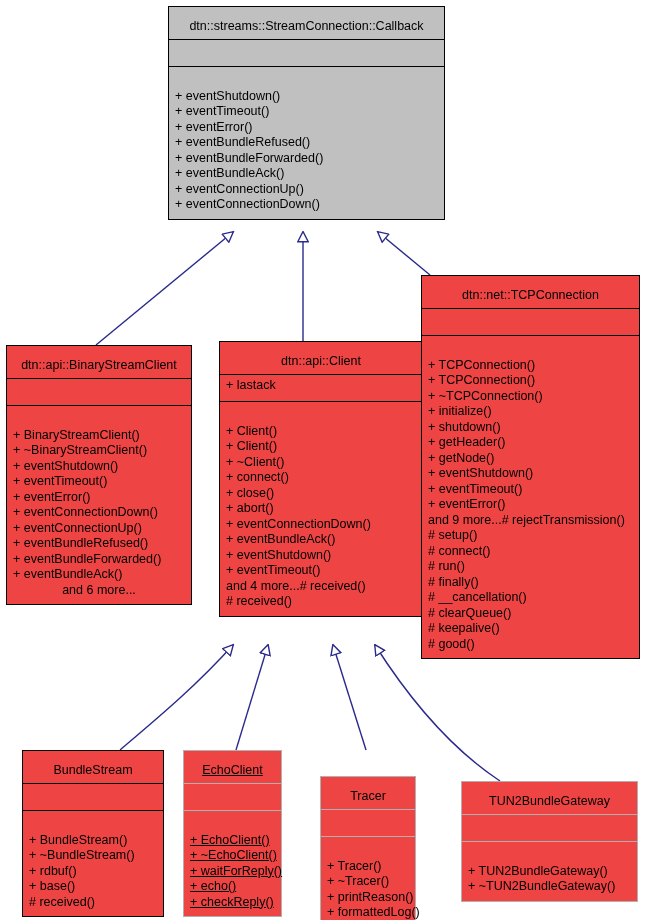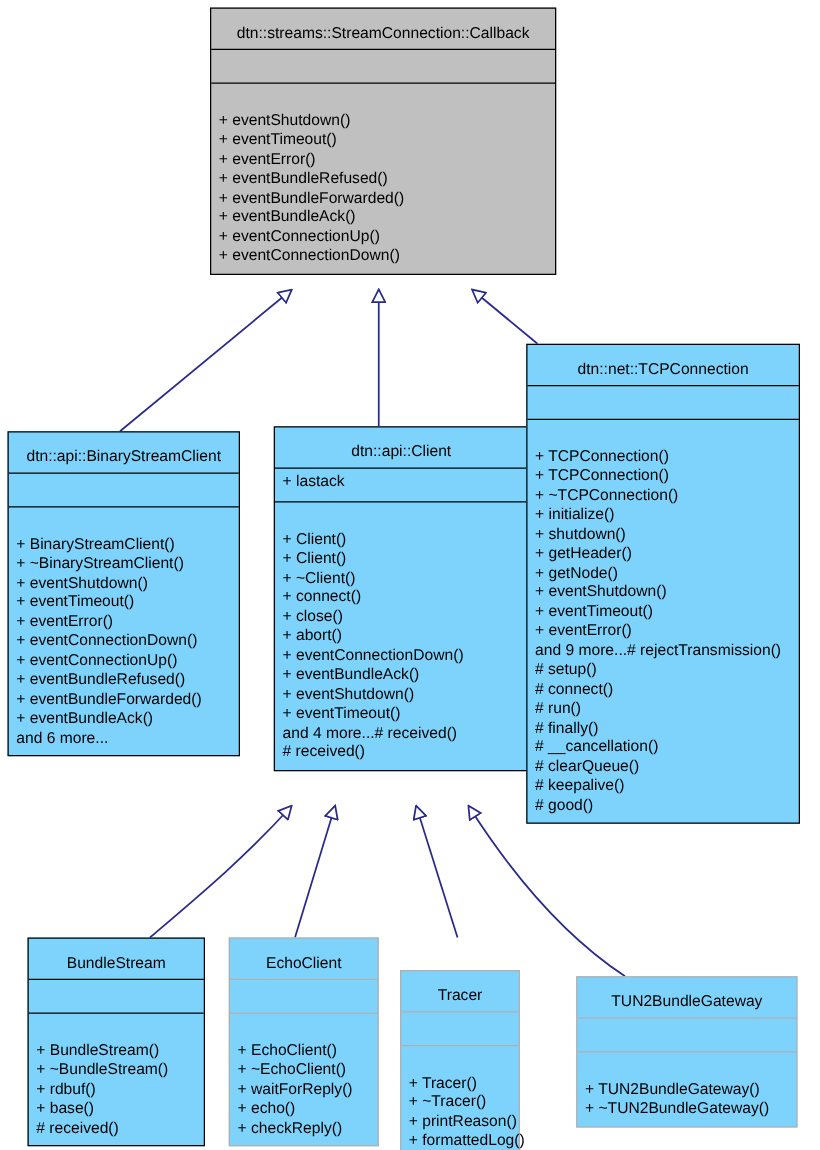--- a/index.html
+++ b/index.html
@@ -23,21 +23,21 @@
   svg.edges {
     position: absolute;
     left: 0; top: 0;
     width: 656px;
     height: 920px;
     pointer-events: none;
   }
   .uml-class {
     position: absolute;
     box-sizing: border-box;
-    background: #7dd3fc;
+    background: #ef4444;
     border: 1px solid #000000;
     font-size: 12.5px;
     line-height: 1;
     color: #000000;
   }
   .uml-class.gray-fill {
     background: #c0c0c0;
   }
   .uml-class.light-border {
     border: 1px solid #b0b0b0;
@@ -62,21 +62,21 @@
   }
   .uml-ops {
     padding: 22px 6px 6px 6px;
   }
   .uml-row {
     white-space: nowrap;
     padding: 1px 0 2px 0;
     font-size: 12.5px;
   }
   .uml-row.centered {
-    text-align: left;
+    text-align: center;
   }
   .uml-attrs .uml-row {
     padding: 0 0 1px 0;
   }
 </style>
 </head>
 <body>
 
 <div id="diagram-canvas">
 
@@ -182,21 +182,21 @@
     <div class="uml-attrs"></div>
     <div class="uml-ops">
       <div class="uml-row">+ BundleStream()</div>
       <div class="uml-row">+ ~BundleStream()</div>
       <div class="uml-row">+ rdbuf()</div>
       <div class="uml-row">+ base()</div>
       <div class="uml-row"># received()</div>
     </div>
   </div>
 
-  <div class="uml-class light-border" style="left:183px; top:750px; width:120px;">
+  <div class="uml-class light-border" style="left:183px; top:750px; width:99px;text-decoration:underline;">
     <div class="uml-title">EchoClient</div>
     <div class="uml-attrs"></div>
     <div class="uml-ops">
       <div class="uml-row">+ EchoClient()</div>
       <div class="uml-row">+ ~EchoClient()</div>
       <div class="uml-row">+ waitForReply()</div>
       <div class="uml-row">+ echo()</div>
       <div class="uml-row">+ checkReply()</div>
     </div>
   </div>

